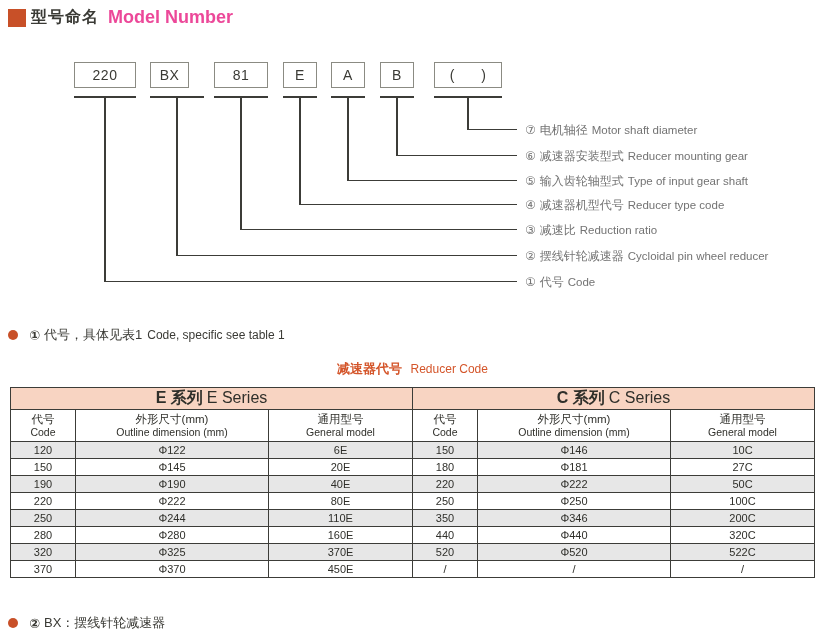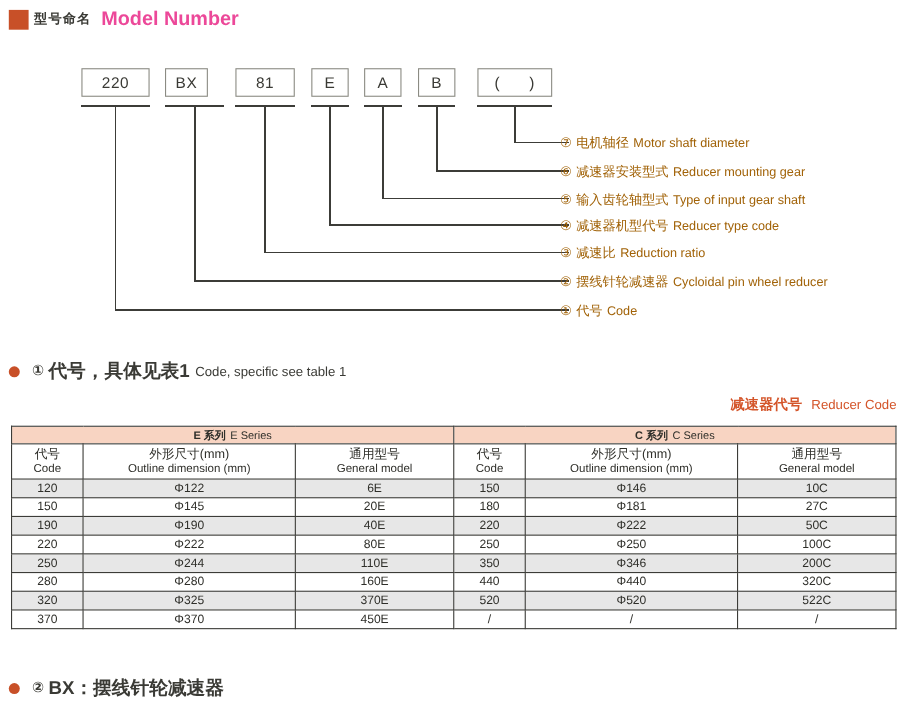--- a/index.html
+++ b/index.html
@@ -8,67 +8,67 @@
     width: 825px; height: 640px;
     font-family: "Liberation Sans", "DejaVu Sans", sans-serif;
     color: #3a3a35;
     overflow: hidden;
   }
   .page { position: relative; width: 825px; height: 640px; background: #fff; }
 
   
   .hdr { position: absolute; left: 8px; top: 7px; display: flex; align-items: center; }
   .hdr-square { width: 18px; height: 18px; background: #c85028; margin-right: 5px; }
-  .hdr-zh { font-size: 12px; font-weight: bold; letter-spacing: 1px; }
+  .hdr-zh { font-size: 16px; font-weight: bold; letter-spacing: 1px; }
   .hdr-en { font-size: 18px; font-weight: bold; margin-left: 9px; color: #ec4899; }
 
   
   .diagram { position: absolute; left: 0; top: 0; width: 825px; height: 320px; }
   .mbox {
     position: absolute; top: 62px; height: 26px;
     border: 1px solid #8b8b83; background: #fff;
     display: flex; align-items: center; justify-content: center;
     font-size: 14px; color: #3a3a35; letter-spacing: 0.5px;
   }
   .connectors { position: absolute; left: 0; top: 0; pointer-events: none; }
   .dlabel {
-    position: absolute; left: 509px; height: 16px; line-height: 16px;
-    white-space: nowrap; font-size: 12px; color: #a16207;
+    position: absolute; left: 525px; height: 16px; line-height: 16px;
+    white-space: nowrap; font-size: 12px; color: #737373;
   }
   .dlabel .num { font-family: "DejaVu Sans", sans-serif; font-size: 12px; margin-right: 4px; }
   .dlabel .zh { font-size: 12px; }
   .dlabel .en { font-size: 11.5px; margin-left: 4px; }
 
   
   .note { position: absolute; left: 8px; display: flex; align-items: center; white-space: nowrap; }
   .bullet { width: 10px; height: 10px; border-radius: 50%; background: #c85028; margin-right: 11px; flex: 0 0 auto; }
   .note .num { font-family: "DejaVu Sans", sans-serif; font-size: 13px; font-weight: bold; margin-right: 4px; }
-  .note .zh { font-size: 17px; font-weight: bold; }
+  .note .zh { font-size: 13px; font-weight: normal; }
   .note .en { font-size: 12px; margin-left: 5px; }
   .note1 { top: 326px; }
   .note2 { top: 614px; }
 
   
-  .tbl-title { position: absolute; left: 10px; top: 359px; width: 805px; text-align: right; color: #d4552a; white-space: nowrap; }
+  .tbl-title { position: absolute; left: 10px; top: 359px; width: 805px; text-align: center; color: #d4552a; white-space: nowrap; }
   .tbl-title .zh { font-size: 13px; font-weight: bold; }
   .tbl-title .en { font-size: 12px; margin-left: 4px; }
 
   
   table.codes {
     position: absolute; left: 10px; top: 387px; width: 805px;
     border-collapse: collapse; table-layout: fixed;
     border: 1.5px solid #3c3c38;
   }
   table.codes th, table.codes td {
     border-left: 1px solid #3c3c38; border-right: 1px solid #3c3c38;
     border-top: 1.5px solid #3c3c38; border-bottom: 1.5px solid #3c3c38;
     text-align: center; vertical-align: middle;
     font-weight: normal; color: #2f2f2a; overflow: hidden;
   }
-  tr.group-row th { background: #f8d4c2; height: 16px; font-size: 10px; padding: 0; }
+  tr.group-row th { background: #f8d4c2; height: 16px; font-size: 16px; padding: 0; }
   tr.group-row .zh { font-weight: bold; }
   tr.group-row .en { margin-left: 4px; }
   tr.col-row th { background: #ffffff; height: 32px; padding: 1px 0; }
   tr.col-row .zh { font-size: 11.5px; line-height: 14px; display: block; }
   tr.col-row .en { font-size: 10.5px; line-height: 13px; display: block; }
   tr.data-row td { height: 17px; font-size: 11px; padding: 0; background: #ffffff; }
   tr.data-row.alt td { background: #e7e7e7; }
 </style>
 </head>
 <body>

